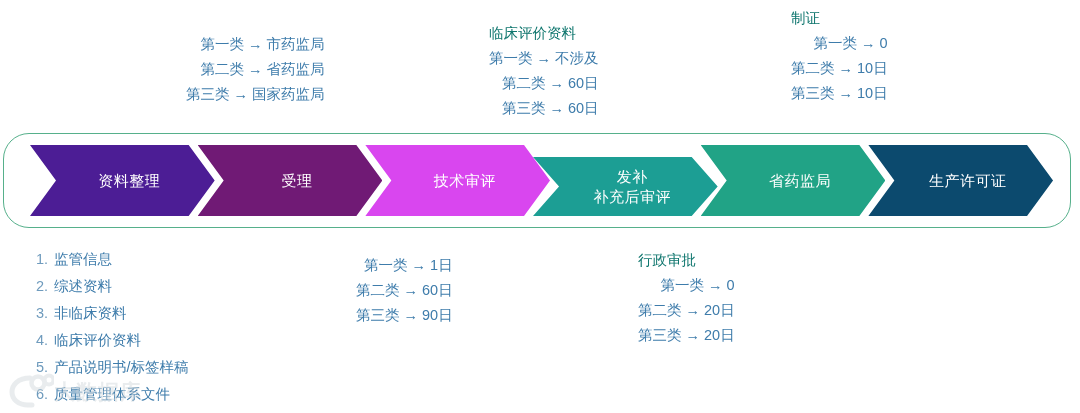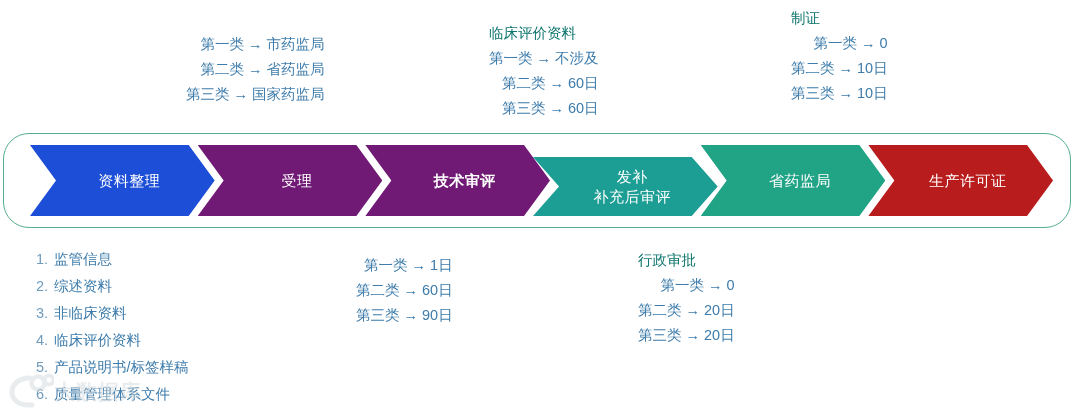--- a/index.html
+++ b/index.html
@@ -160,37 +160,37 @@
   <div class="note" id="note-top-right">
     <span class="note-head">制证</span>
     <span class="note-line">第一类 → 0</span>
     <span class="note-line">第二类 → 10日</span>
     <span class="note-line">第三类 → 10日</span>
   </div>
 
   <div class="flow-frame" style="border-color: rgb(86, 176, 139);"></div>
 
   <div class="flow-track">
-    <div class="chev" style="background: #1d4ed8;">
+    <div class="chev" style="background: #4c1d95;">
       <span class="chev-label">资料整理</span>
     </div>
     <div class="chev" style="background: #701a75;">
       <span class="chev-label">受理</span>
     </div>
-    <div class="chev" style="background: #701a75; font-weight: bold;">
+    <div class="chev" style="background: #d946ef;">
       <span class="chev-label">技术审评</span>
     </div>
     <div class="chev" style="background: rgb(28, 158, 148); margin-top: 12px;">
       <span class="chev-label">发补
 补充后审评</span>
     </div>
     <div class="chev" style="background: rgb(33, 163, 134);">
       <span class="chev-label">省药监局</span>
     </div>
-    <div class="chev" style="background: #b91c1c;">
+    <div class="chev" style="background: #0c4a6e;">
       <span class="chev-label">生产许可证</span>
     </div>
   </div>
 
   <ul class="doc-list">
     <li>
       <span class="num">1.</span>
       <span>监管信息</span>
     </li>
     <li>

